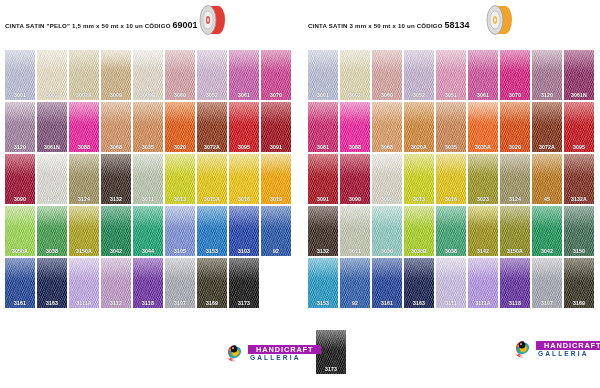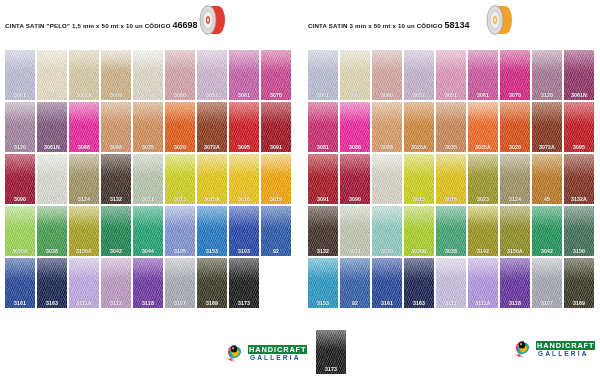--- a/index.html
+++ b/index.html
@@ -65,40 +65,40 @@
   
   .logo-wrap{
     position:absolute;
     display:flex;align-items:center;gap:3px;
   }
   .logo-left{left:225px;top:344px;}
   .logo-right{left:513px;top:340px;}
   .parrot{width:20px;height:18px;flex:0 0 auto;}
   .logo-txt{display:flex;flex-direction:column;line-height:1;}
   .logo-top{
-    background:#15803d;color:#ffffff;
+    background:#a21caf;color:#ffffff;
     font-size:7.4px;font-weight:bold;letter-spacing:.9px;
-    padding:1px 1px;
+    padding:1px 8px;
   }
   .logo-bot{
     color:#1b4f9c;font-size:6.6px;font-weight:bold;letter-spacing:2.1px;
     padding:1px 2px 0 2px;
   }
   .footer-sw{position:absolute;left:316px;top:330px;}
   .footer-sw .sw{width:30px;height:44px;}
 </style>
 </head>
 <body>
 
 <div class="page">
 
   <div class="panel panel-left">
     <div class="hdr">
       <div class="hdr-text">
-        <span>CINTA SATIN "PELO" 1,5 mm x 50 mt x 10 un  CÓDIGO </span><span class="code">46698</span>
+        <span>CINTA SATIN "PELO" 1,5 mm x 50 mt x 10 un  CÓDIGO </span><span class="code">69001</span>
       </div>
       <div class="spool" style="left:191px">
         <svg viewBox="0 0 34 32" width="34" height="32">
           <ellipse cx="22" cy="16" rx="7" ry="14" fill="#e23b32"></ellipse>
           <rect x="11" y="2" width="11" height="28" fill="#e23b32"></rect>
           <ellipse cx="12" cy="16" rx="8" ry="14.5" fill="#d9d9d9" stroke="#9a9a9a" stroke-width="0.7"></ellipse>
           <ellipse cx="12" cy="16" rx="5" ry="9" fill="#efefef" stroke="#b5b5b5" stroke-width="0.6"></ellipse>
           <ellipse cx="12" cy="16" rx="2.2" ry="4" fill="#e05a55"></ellipse>
           <ellipse cx="12" cy="16" rx="0.9" ry="1.7" fill="#fff"></ellipse>
         </svg>

